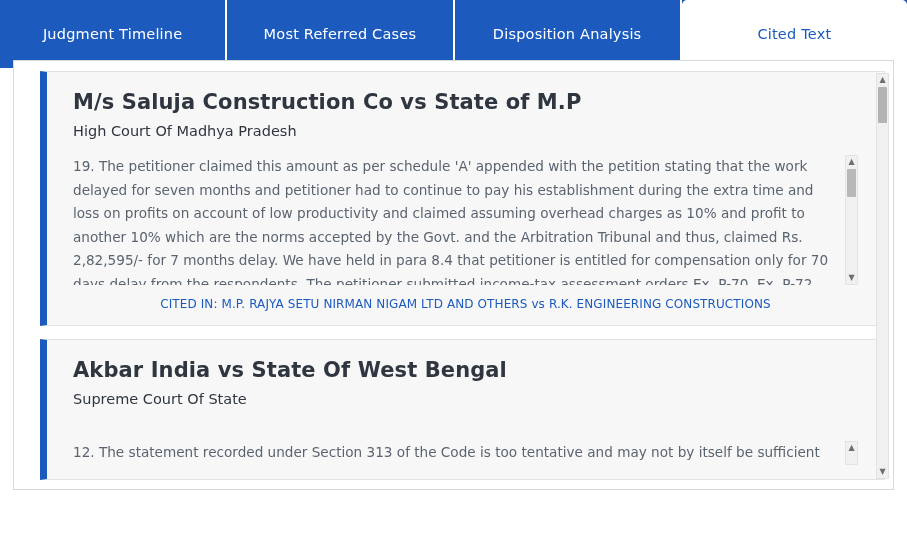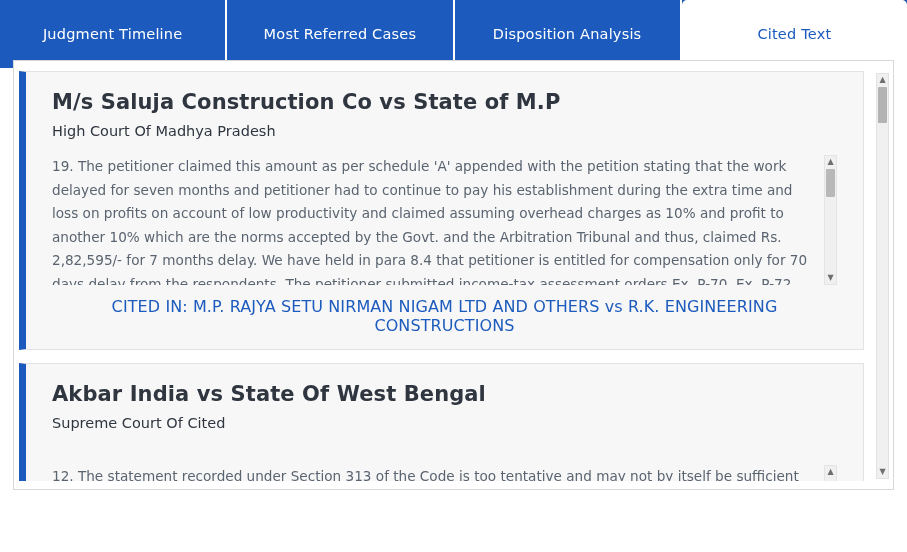--- a/index.html
+++ b/index.html
@@ -58,21 +58,21 @@
     top: 60px;
     width: 881px;
     height: 430px;
     background: #ffffff;
     border: 1px solid #d8d8d8;
     box-sizing: border-box;
     overflow: hidden;
   }
   .panel-inner {
     position: absolute;
-    left: 5px;
+    left: 26px;
     top: 10px;
     width: 845px;
     height: 410px;
     overflow: hidden;
   }
   
   .outer-scrollbar {
     position: absolute;
     right: 4px;
     top: 12px;
@@ -175,21 +175,21 @@
     left: 1px;
     top: 13px;
     width: 9px;
     height: 28px;
     background: #b8b8b8;
     border-radius: 1px;
   }
   .cited-in {
     margin-top: 12px;
     text-align: center;
-    font-size: 16px;
+    font-size: 12px;
     color: #1c5bbd;
     cursor: pointer;
     letter-spacing: 0.1px;
   }
 </style>
 </head>
 <body>
 
 <div class="app">
 
@@ -221,21 +221,21 @@
             <div class="arrow-up">▲</div>
             <div class="thumb"></div>
             <div class="arrow-down">▼</div>
           </div>
         </div>
         <div class="cited-in">CITED IN: M.P. RAJYA SETU NIRMAN NIGAM LTD AND OTHERS vs R.K. ENGINEERING CONSTRUCTIONS</div>
       </div>
 
       <div class="case-card">
         <div class="case-title">Akbar India vs State Of West Bengal</div>
-        <div class="case-court">Supreme Court Of Cited</div>
+        <div class="case-court">Supreme Court Of State</div>
         <div class="excerpt-wrap">
           <div class="excerpt short">12. The statement recorded under Section 313 of the Code is too tentative and may not by itself be sufficient</div>
           <div class="inner-scrollbar short">
             <div class="arrow-up">▲</div>
 
           </div>
         </div>
       </div>
 
     </div>

